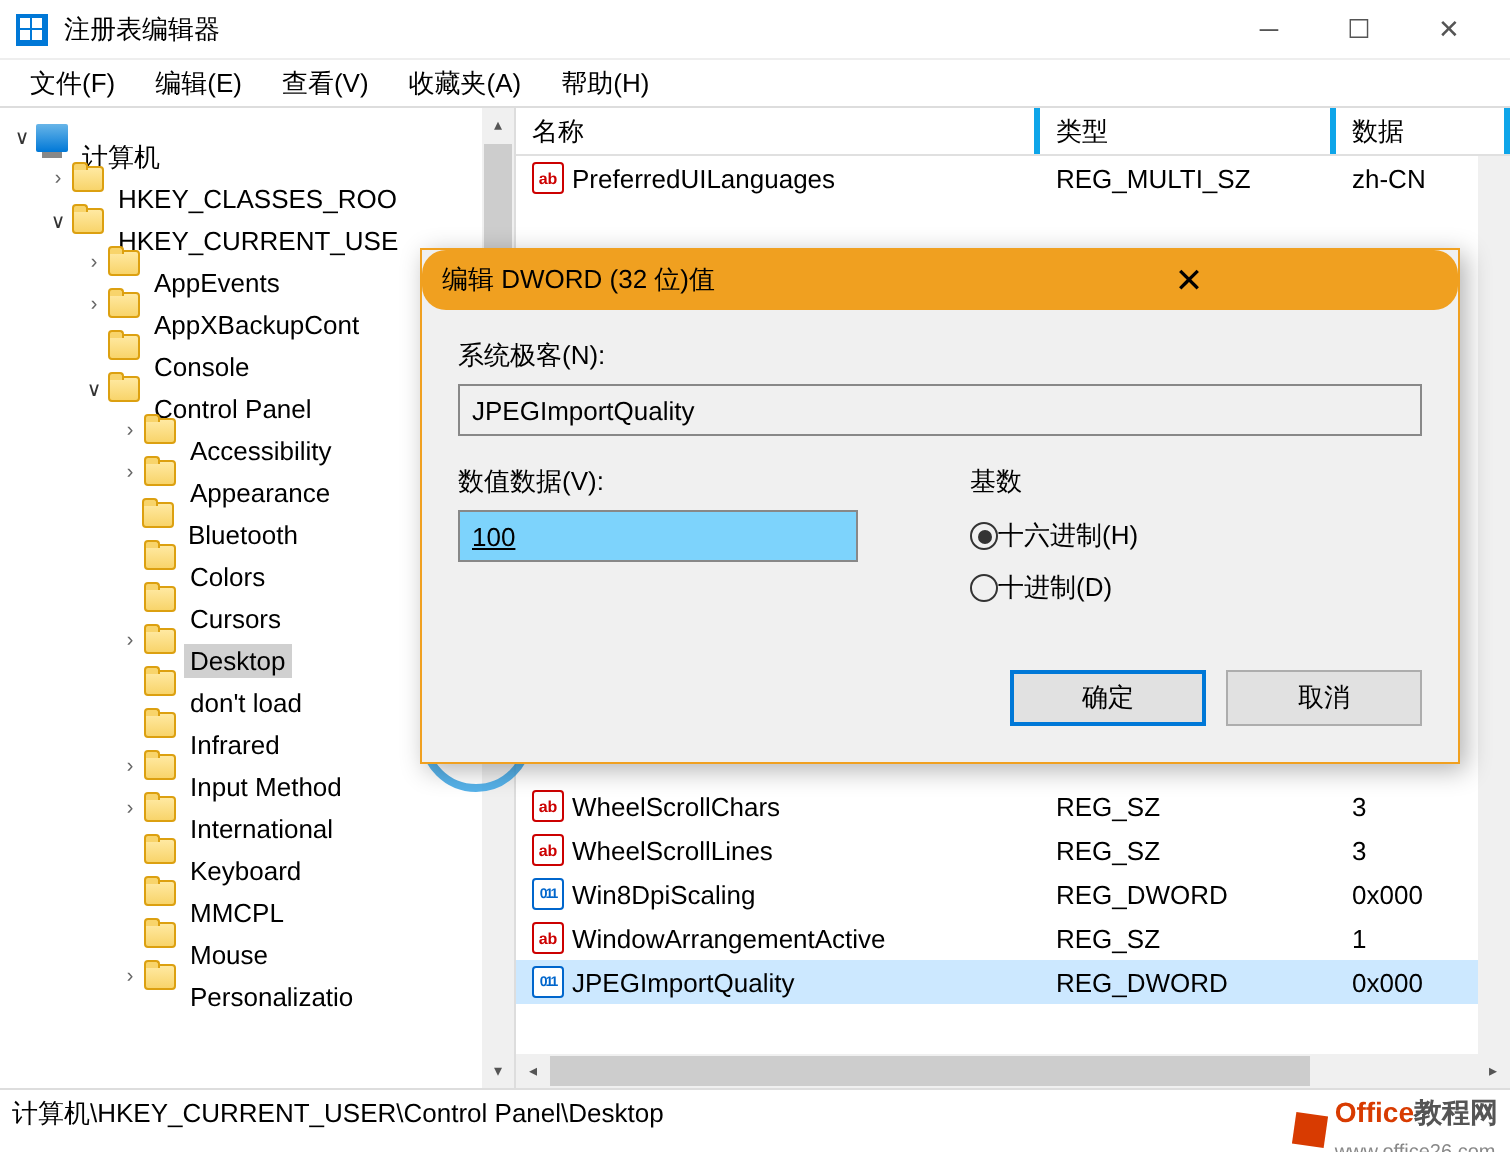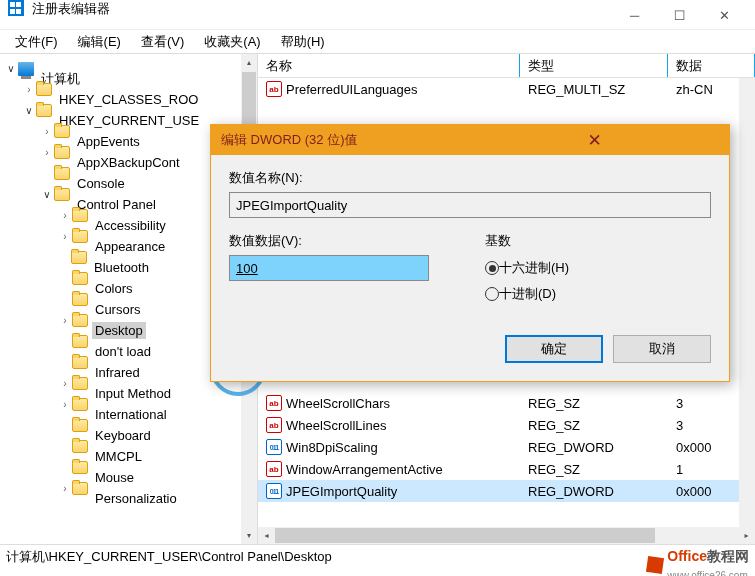--- a/index.html
+++ b/index.html
@@ -1,19 +1,19 @@
 <!DOCTYPE html>
 <html><head>
   <meta charset="utf-8">
   <style>
     * { box-sizing: border-box; margin: 0; padding: 0; font-family: "Microsoft YaHei", "Segoe UI", sans-serif; }
     body { width: 755px; height: 576px; background: #fff; font-size: 13px; position: relative; overflow: hidden; }
     
     
-    .titlebar { height: 30px; background: #fff; display: flex; align-items: flex-start; padding: 0 8px; border-bottom: 1px solid #eee; }
+    .titlebar { height: 30px; background: #fff; display: flex; align-items: center; padding: 0 8px; border-bottom: 1px solid #eee; }
     .app-icon { width: 16px; height: 16px; background: #0078d7; margin-right: 8px; display: flex; flex-wrap: wrap; padding: 2px; gap: 1px; }
     .app-icon i { width: 5px; height: 5px; background: #fff; display: block; }
     .title { flex: 1; font-size: 13px; }
     .win-controls { display: flex; }
     .win-btn { width: 45px; height: 30px; display: flex; align-items: center; justify-content: center; color: #555; }
     
     
     .menubar { height: 24px; background: #fff; display: flex; align-items: center; padding: 0 5px; border-bottom: 1px solid #ddd; }
     .menu-item { padding: 0 10px; font-size: 13px; }
     
@@ -33,21 +33,21 @@
     .comp-icon { width: 16px; height: 14px; background: linear-gradient(#68b5e8,#0078d7); margin-right: 4px; border-radius: 1px; position: relative; flex-shrink: 0; }
     .comp-icon::after { content: ''; position: absolute; bottom: -3px; left: 3px; width: 10px; height: 3px; background: #888; }
     .folder-icon { width: 16px; height: 13px; background: linear-gradient(#ffe9a2,#f8d46b); border: 1px solid #dca010; border-radius: 0 2px 2px 2px; margin-right: 4px; position: relative; flex-shrink: 0; }
     .folder-icon::before { content: ''; position: absolute; top: -3px; left: -1px; width: 6px; height: 3px; background: #f8d46b; border: 1px solid #dca010; border-bottom: none; border-radius: 2px 2px 0 0; }
     .node-label { font-size: 13px; padding: 1px 3px; margin-top: 20px; }
     .node-label.selected { background: #d0d0d0; }
     
     
     .list-panel { flex: 1; display: flex; flex-direction: column; position: relative; }
     .list-header { display: flex; border-bottom: 1px solid #e0e0e0; height: 24px; }
-    .col-h { padding: 3px 8px; border-right: 1px solid #0ea5e9; font-size: 13px; }
+    .col-h { padding: 3px 8px; border-right: 3px solid #0ea5e9; font-size: 13px; }
     .col-name { width: 262px; }
     .col-type { width: 148px; }
     .col-data { flex: 1; }
     .list-body { flex: 1; overflow: hidden; }
     .row { display: flex; height: 22px; align-items: center; }
     .row.selected { background: #cce8ff; }
     .cell { padding: 0 8px; overflow: hidden; white-space: nowrap; }
     .cell.name { width: 262px; display: flex; align-items: center; gap: 4px; }
     .cell.type { width: 148px; }
     .cell.data { flex: 1; }
@@ -59,21 +59,21 @@
     .list-scroll-h .track { flex: 1; position: relative; }
     .list-scroll-h .thumb { position: absolute; left: 0; top: 1px; bottom: 1px; width: 380px; background: #cdcdcd; }
     
     .list-scroll-v { position: absolute; right: 0; top: 24px; bottom: 17px; width: 16px; background: #f0f0f0; }
     
     
     .statusbar { height: 24px; border-top: 1px solid #ddd; padding: 3px 6px; font-size: 13px; display: flex; align-items: flex-start; justify-content: space-between; }
     
     
     .dialog { position: absolute; left: 210px; top: 124px; width: 520px; background: #f0f0f0; border: 1px solid #f0a020; box-shadow: 3px 3px 12px rgba(0,0,0,0.3); }
-    .dlg-title { height: 30px; background: #f0a020; display: flex; align-items: center; padding: 0 10px; color: #7f1d1d; font-size: 13px; }
+    .dlg-title { height: 30px; background: #f0a020; display: flex; align-items: center; padding: 0 10px; color: #000000; font-size: 13px; border-radius: 12px; }
     .dlg-title span { flex: 1; }
     .dlg-close { width: 30px; text-align: center; font-size: 17px; }
     .dlg-body { padding: 14px 18px 18px; }
     .dlg-label { font-size: 13px; margin-bottom: 5px; }
     .dlg-input { width: 100%; height: 26px; border: 1px solid #888; background: #fff; padding: 0 6px; font-size: 13px; margin-bottom: 14px; }
     .dlg-input.ro { background: #f0f0f0; }
     .dlg-row { display: flex; gap: 30px; }
     .dlg-col { flex: 1; }
     .dlg-small-input { width: 200px; height: 26px; border: 1px solid #888; background: #7dd3fc; padding: 0 6px; font-size: 13px; text-decoration: underline; }
     .radio-group { border: none; padding-top: 4px; }
@@ -314,21 +314,21 @@
   <div class="wm-circle">➜</div>
   <div class="wm-text">系统极客</div>
 </div>
 
 <div class="dialog">
   <div class="dlg-title">
     <span>编辑 DWORD (32 位)值</span>
     <span class="dlg-close">✕</span>
   </div>
   <div class="dlg-body">
-    <div class="dlg-label">数值名称(N):</div>
+    <div class="dlg-label">系统极客(N):</div>
     <input class="dlg-input ro" readonly="" value="JPEGImportQuality" style="">
     <div class="dlg-row">
       <div class="dlg-col">
         <div class="dlg-label">数值数据(V):</div>
         <input class="dlg-small-input" value="100" style="">
       </div>
       <div class="dlg-col">
         <div class="dlg-label">基数</div>
         <div class="radio-group">
           <div class="radio-item">

